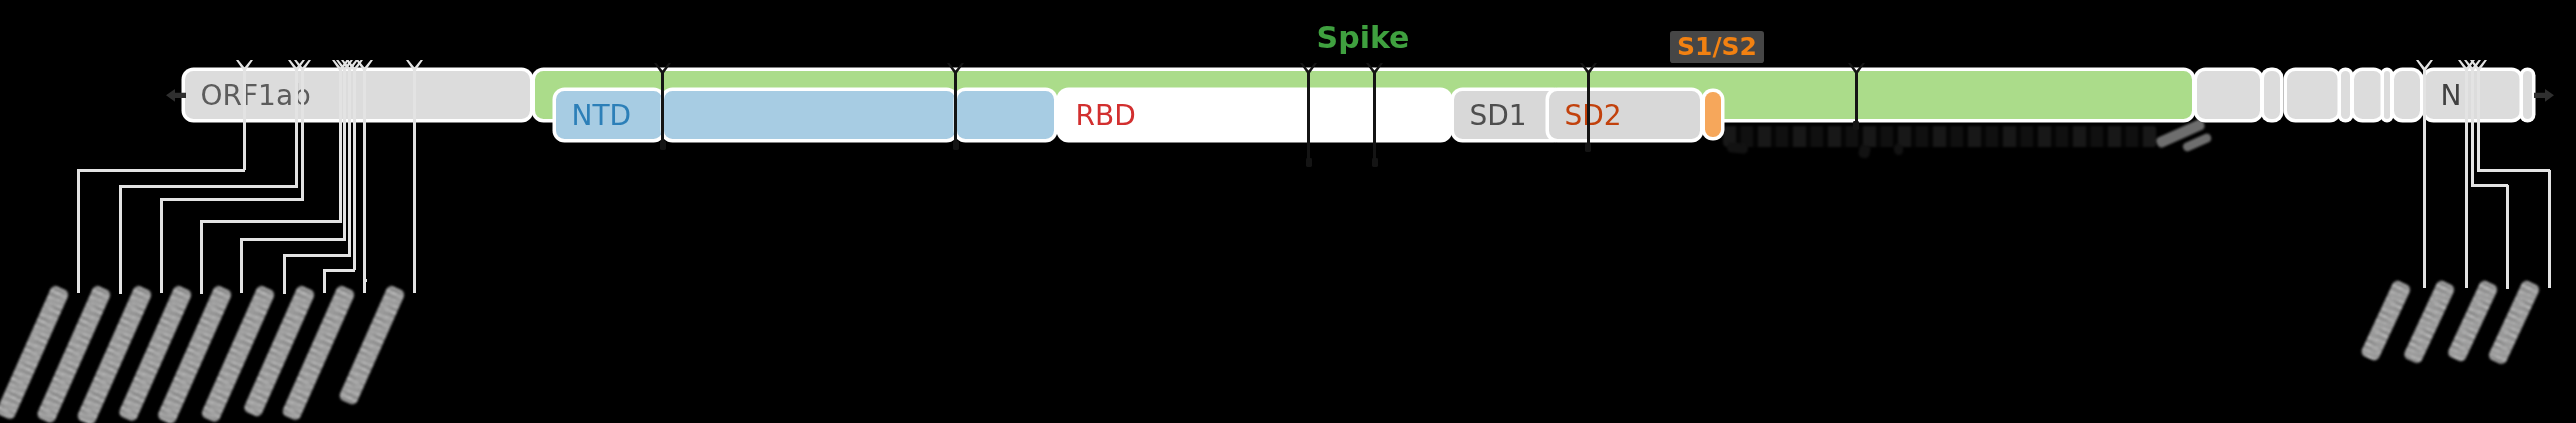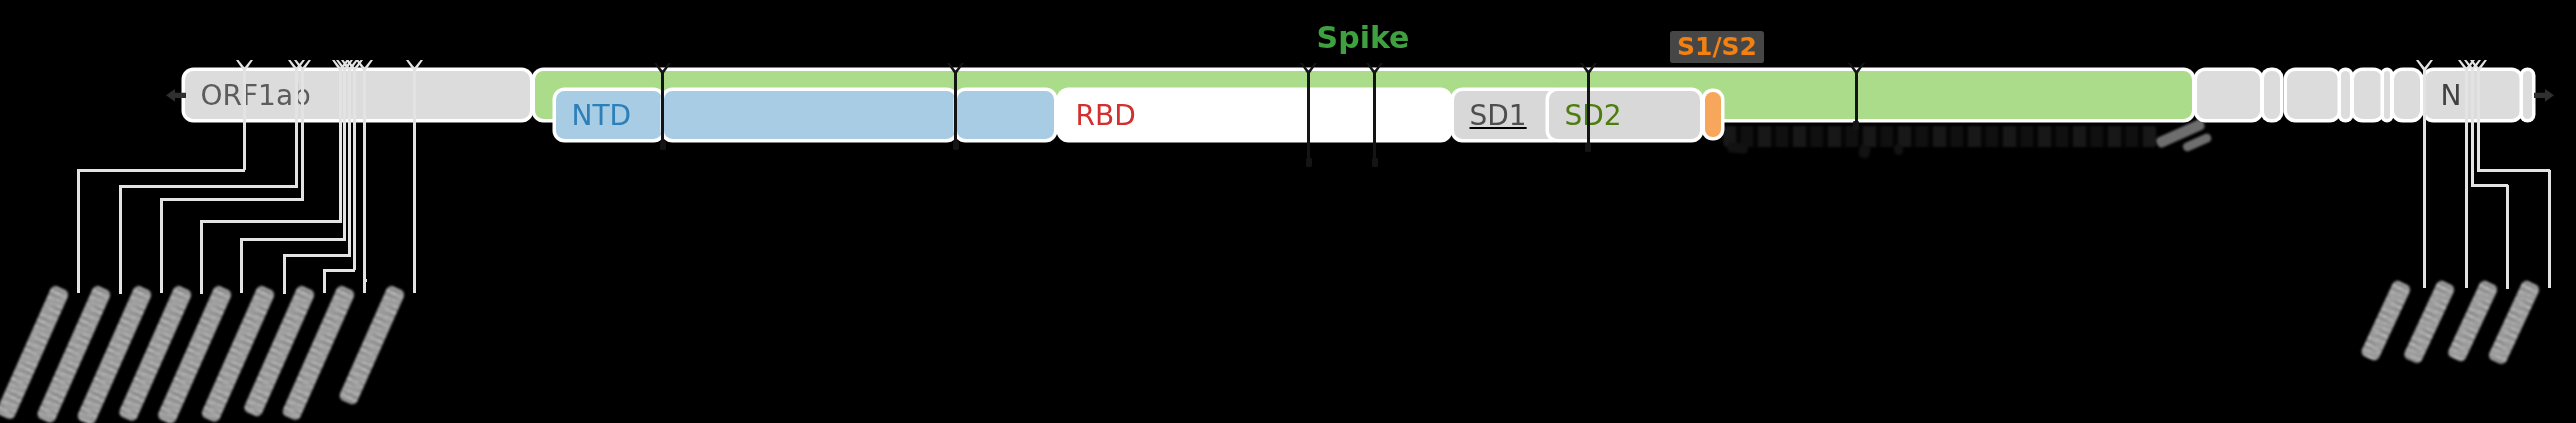--- a/index.html
+++ b/index.html
@@ -44,25 +44,25 @@
     </div>
     <div class="box pill" style="left: 2523px; top: 71px; width: 9.2px; height: 48px; background: rgb(220, 220, 220); z-index: 2;"></div>
     <div class="box" style="left: 556px; top: 91px; width: 106px; height: 48px; background: rgb(167, 204, 227); z-index: 3;">
       <div class="glabel" style="color: rgb(44, 127, 184);">NTD</div>
     </div>
     <div class="box" style="left: 664px; top: 91px; width: 291px; height: 48px; background: rgb(167, 204, 227); z-index: 3;"></div>
     <div class="box" style="left: 957px; top: 91px; width: 97px; height: 48px; background: rgb(167, 204, 227); z-index: 3;"></div>
     <div class="box" style="left: 1060px; top: 91px; width: 389px; height: 48px; background: #ffffff; z-index: 3;">
       <div class="glabel" style="color: rgb(210, 47, 47);">RBD</div>
     </div>
-    <div class="box" style="left: 1454px; top: 91px; width: 108px; height: 48px; background: rgb(216, 216, 216); z-index: 3; text-decoration: underline;">
+    <div class="box" style="left: 1454px; top: 91px; width: 108px; height: 48px; background: rgb(216, 216, 216); z-index: 3;">
       <div class="glabel" style="color: rgb(78, 78, 78);">SD1</div>
     </div>
     <div class="box" style="left: 1549px; top: 91px; width: 151px; height: 48px; background: rgb(216, 216, 216); z-index: 3;">
-      <div class="glabel" style="color: #4d7c0f;">SD2</div>
+      <div class="glabel" style="color: #c2410c;">SD2</div>
     </div>
     <div class="pill" style="position: absolute; left: 1705px; top: 92px; width: 15.5px; height: 45px; background: rgb(246, 167, 91); box-shadow: rgb(255, 255, 255) 0px 0px 0px 3.5px; z-index: 5; border-radius: 7.7px;"></div>
     <div class="vtop" style="left: 654px; top: 63px; background: rgb(20, 20, 20); z-index: 6;"></div>
     <div class="stem" style="left: 661px; top: 71px; height: 75px; background: rgb(20, 20, 20); z-index: 6;"></div>
     <div class="nub" style="left: 660px; top: 141px; background: rgb(20, 20, 20); z-index: 6;"></div>
     <div class="vtop" style="left: 947px; top: 63px; background: rgb(20, 20, 20); z-index: 6;"></div>
     <div class="stem" style="left: 954px; top: 71px; height: 75px; background: rgb(20, 20, 20); z-index: 6;"></div>
     <div class="nub" style="left: 953px; top: 141px; background: rgb(20, 20, 20); z-index: 6;"></div>
     <div class="vtop" style="left: 1300px; top: 63px; background: rgb(20, 20, 20); z-index: 6;"></div>
     <div class="stem" style="left: 1307px; top: 71px; height: 92px; background: rgb(20, 20, 20); z-index: 6;"></div>

